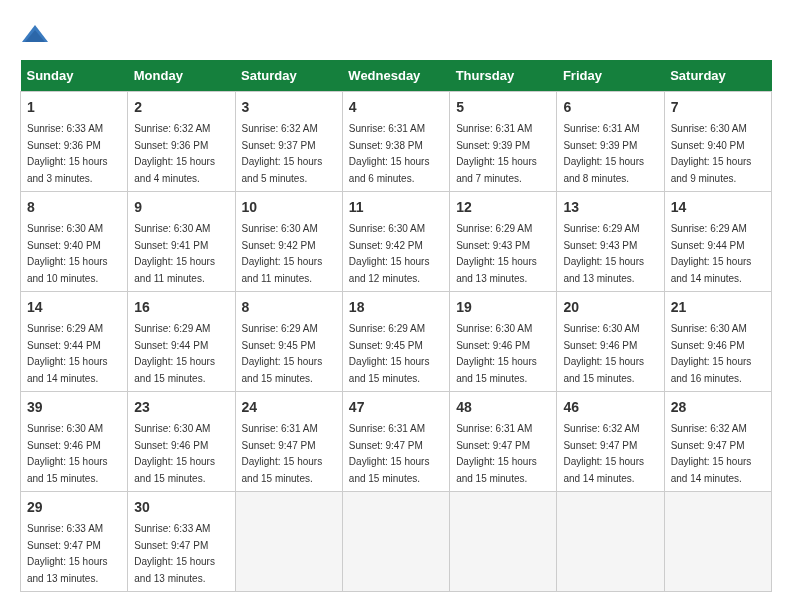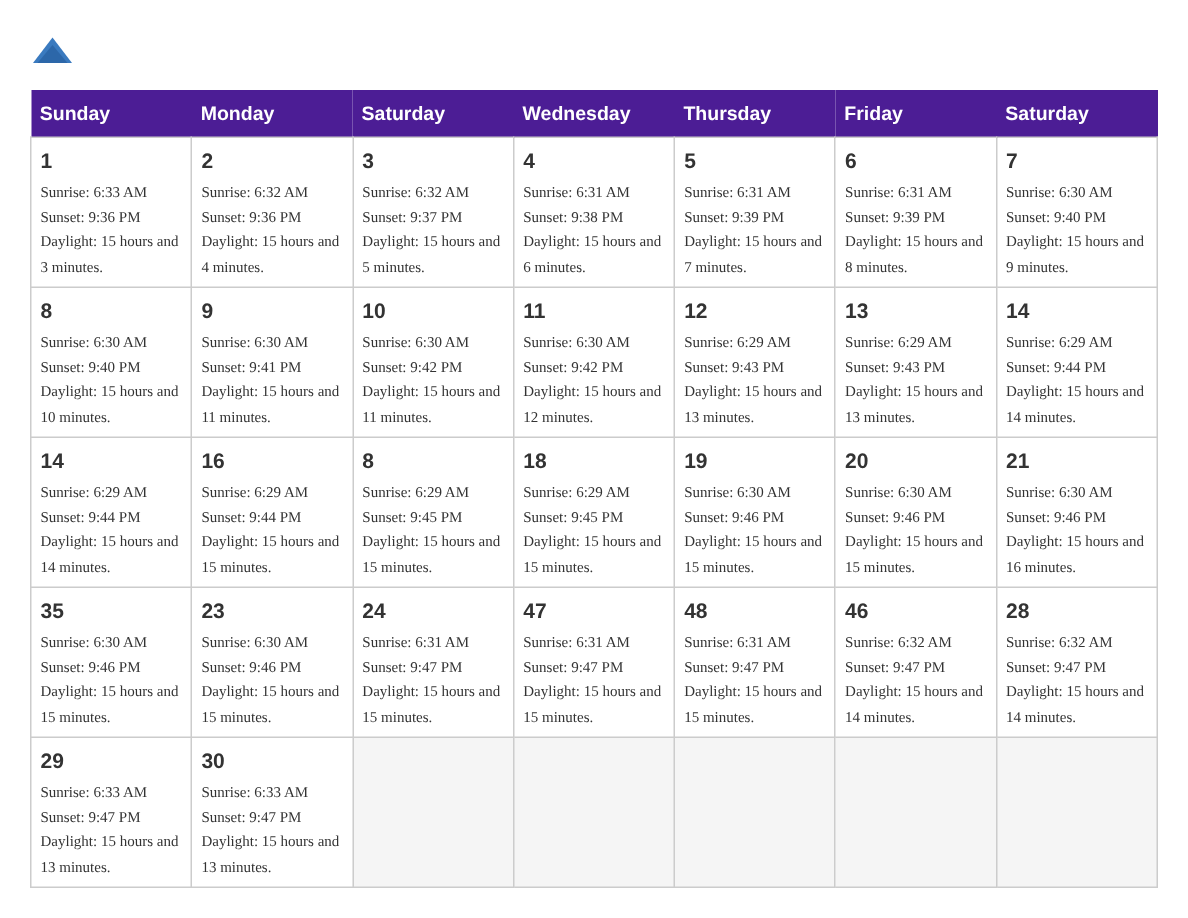--- a/index.html
+++ b/index.html
@@ -51,21 +51,21 @@
     .calendar-subtitle {
       font-size: 16px;
       color: #555;
     }
     table {
       width: 100%;
       border-collapse: collapse;
       font-size: 11px;
     }
     thead th {
-      background-color: #4c1d95;
+      background-color: #15803d;
       color: white;
       padding: 8px 6px;
       text-align: left;
       font-size: 13px;
       font-weight: bold;
     }
     tbody td {
       border: 1px solid #ccc;
       vertical-align: top;
       padding: 5px 6px;
@@ -80,21 +80,20 @@
     .day-num {
       font-size: 14px;
       font-weight: bold;
       display: block;
       margin-bottom: 2px;
     }
     .day-info {
       font-size: 10px;
       color: #333;
       line-height: 1.45;
-      font-family: Liberation Serif, serif;
     }
   </style>
 </head>
 <body>
 
 <div class="header">
   <div class="logo">
     <svg class="logo-icon" viewBox="0 0 30 30">
       <polygon points="15,5 28,22 2,22" fill="#3a7abf"></polygon>
       <polygon points="15,10 25,22 5,22" fill="#1a4a8a" opacity="0.4"></polygon>
@@ -208,21 +207,21 @@
           <span class="day-num">20</span>
           <span class="day-info">Sunrise: 6:30 AM<br>Sunset: 9:46 PM<br>Daylight: 15 hours and 15 minutes.</span>
         </td>
         <td>
           <span class="day-num">21</span>
           <span class="day-info">Sunrise: 6:30 AM<br>Sunset: 9:46 PM<br>Daylight: 15 hours and 16 minutes.</span>
         </td>
       </tr>
       <tr>
         <td>
-          <span class="day-num">35</span>
+          <span class="day-num">39</span>
           <span class="day-info">Sunrise: 6:30 AM<br>Sunset: 9:46 PM<br>Daylight: 15 hours and 15 minutes.</span>
         </td>
         <td>
           <span class="day-num">23</span>
           <span class="day-info">Sunrise: 6:30 AM<br>Sunset: 9:46 PM<br>Daylight: 15 hours and 15 minutes.</span>
         </td>
         <td>
           <span class="day-num">24</span>
           <span class="day-info">Sunrise: 6:31 AM<br>Sunset: 9:47 PM<br>Daylight: 15 hours and 15 minutes.</span>
         </td>

